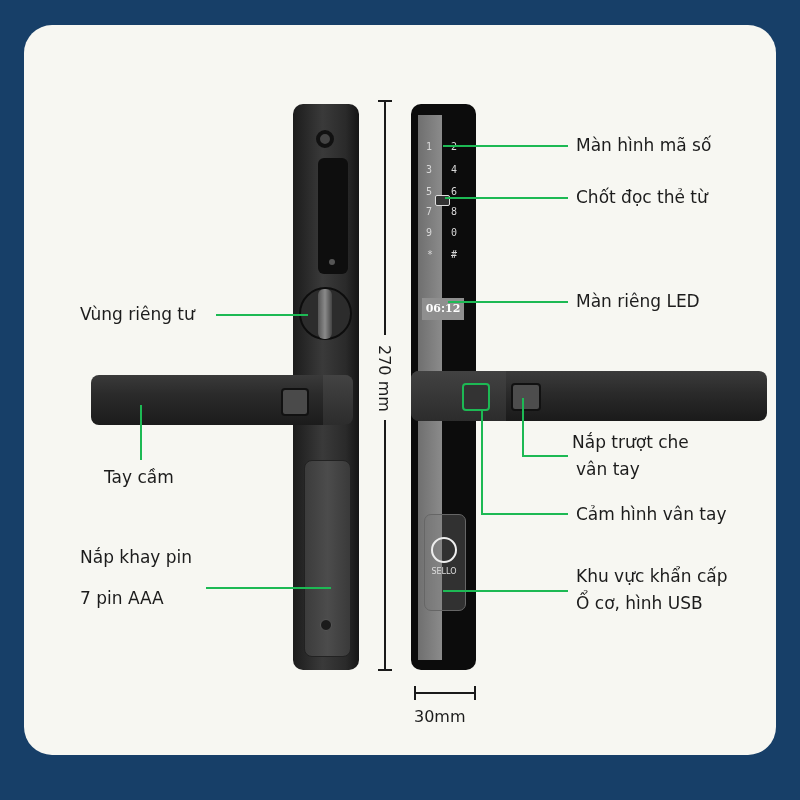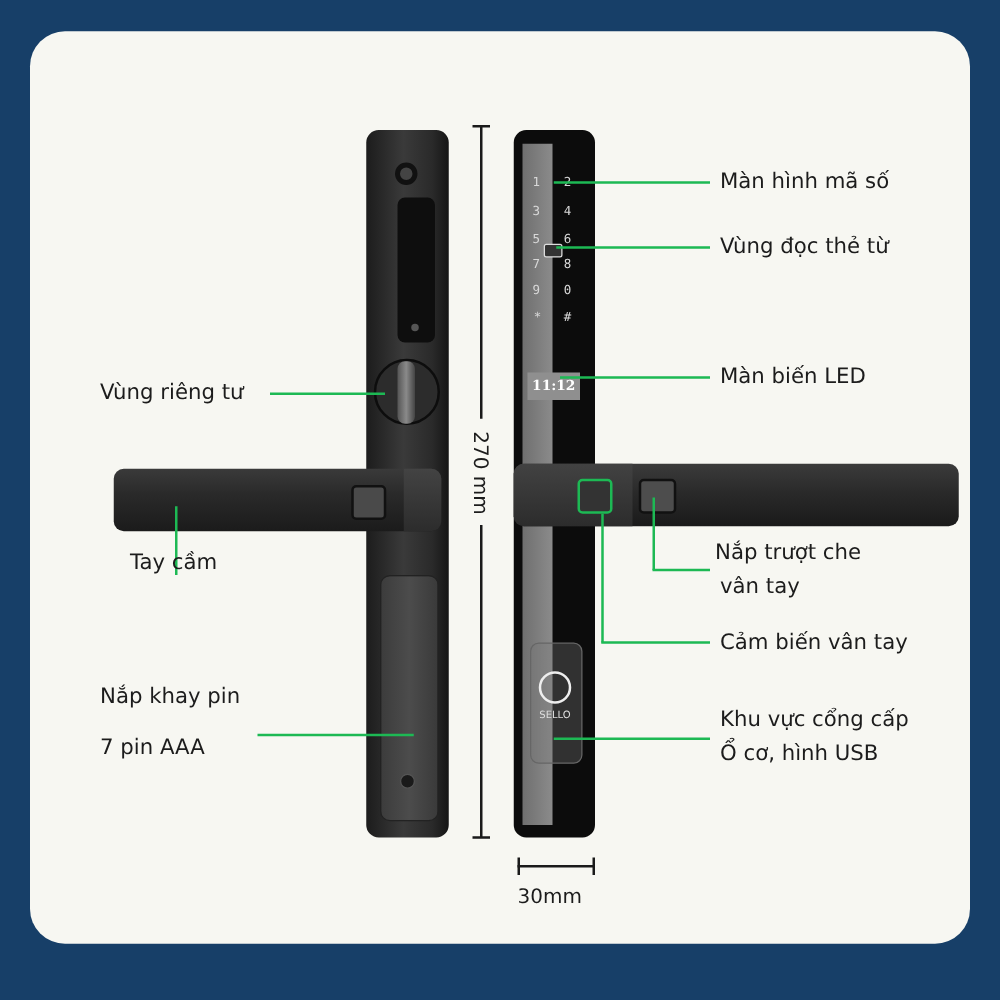--- a/index.html
+++ b/index.html
@@ -66,21 +66,21 @@
 <span class="rnum" style="left:426px;top:186px">5</span>
 <span class="rnum" style="left:451px;top:186px">6</span>
 <span class="rnum" style="left:426px;top:206px">7</span>
 <span class="rnum" style="left:451px;top:206px">8</span>
 <span class="rnum" style="left:426px;top:227px">9</span>
 <span class="rnum" style="left:451px;top:227px">0</span>
 <span class="rnum" style="left:427px;top:249px">*</span>
 <span class="rnum" style="left:451px;top:249px">#</span>
 
 <div class="abs cardicon"></div>
-<div class="abs led">11:12</div>
+<div class="abs led">06:12</div>
 
 <div class="abs rhandle"></div>
 <div class="abs rhandle-cap"></div>
 <div class="abs rfp"></div>
 <div class="abs rcover"></div>
 
 <div class="abs emerg"></div>
 <div class="abs logo"></div>
 <div class="abs logo-text">SELLO</div>
 
@@ -92,39 +92,39 @@
 
 <div class="k" style="left:414px;top:686px;width:2px;height:14px"></div>
 <div class="k" style="left:414px;top:692px;width:62px;height:2px"></div>
 <div class="k" style="left:474px;top:686px;width:2px;height:14px"></div>
 <div class="lbl" style="left:414px;top:704px;font-size:16px">30mm</div>
 
 <div class="lbl" style="left:80px;top:302px">Vùng riêng tư</div>
 <div class="g gh" style="left:216px;top:314px;width:92px"></div>
 
 <div class="g gv" style="left:140px;top:405px;height:55px"></div>
-<div class="lbl" style="left:104px;top:438px">Tay cầm</div>
+<div class="lbl" style="left:104px;top:465px">Tay cầm</div>
 
 <div class="lbl" style="left:80px;top:545px">Nắp khay pin</div>
 <div class="lbl" style="left:80px;top:586px">7 pin AAA</div>
 <div class="g gh" style="left:206px;top:587px;width:125px"></div>
 
 <div class="g gh" style="left:443px;top:145px;width:125px"></div>
 <div class="lbl" style="left:576px;top:133px">Màn hình mã số</div>
 
 <div class="g gh" style="left:445px;top:197px;width:123px"></div>
-<div class="lbl" style="left:576px;top:185px">Vùng đọc thẻ từ</div>
+<div class="lbl" style="left:576px;top:185px">Chốt đọc thẻ từ</div>
 
 <div class="g gh" style="left:448px;top:301px;width:120px"></div>
-<div class="lbl" style="left:576px;top:289px">Màn biến LED</div>
+<div class="lbl" style="left:576px;top:289px">Màn riêng LED</div>
 
 <div class="g gv" style="left:522px;top:398px;height:58px"></div>
 <div class="g gh" style="left:522px;top:455px;width:46px"></div>
 <div class="lbl" style="left:572px;top:430px">Nắp trượt che</div>
 <div class="lbl" style="left:576px;top:457px">vân tay</div>
 
 <div class="g gv" style="left:481px;top:411px;height:103px"></div>
 <div class="g gh" style="left:481px;top:513px;width:87px"></div>
-<div class="lbl" style="left:576px;top:502px">Cảm biến vân tay</div>
+<div class="lbl" style="left:576px;top:502px">Cảm hình vân tay</div>
 
 <div class="g gh" style="left:443px;top:590px;width:125px"></div>
-<div class="lbl" style="left:576px;top:564px">Khu vực cổng cấp</div>
+<div class="lbl" style="left:576px;top:564px">Khu vực khẩn cấp</div>
 <div class="lbl" style="left:576px;top:591px">Ổ cơ, hình USB</div>
 
 </body></html>

